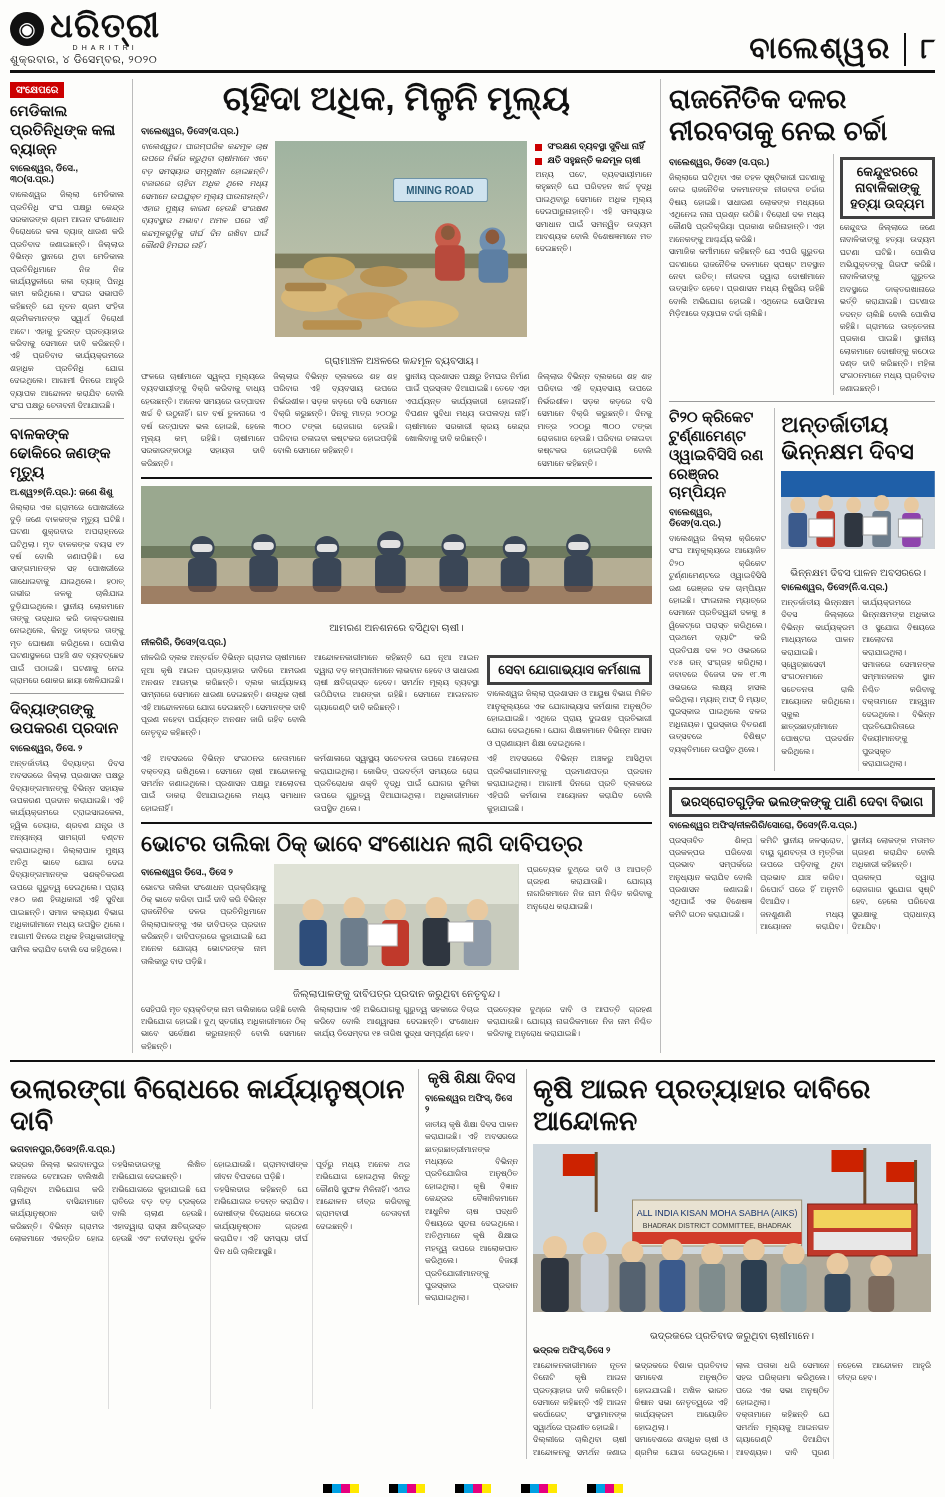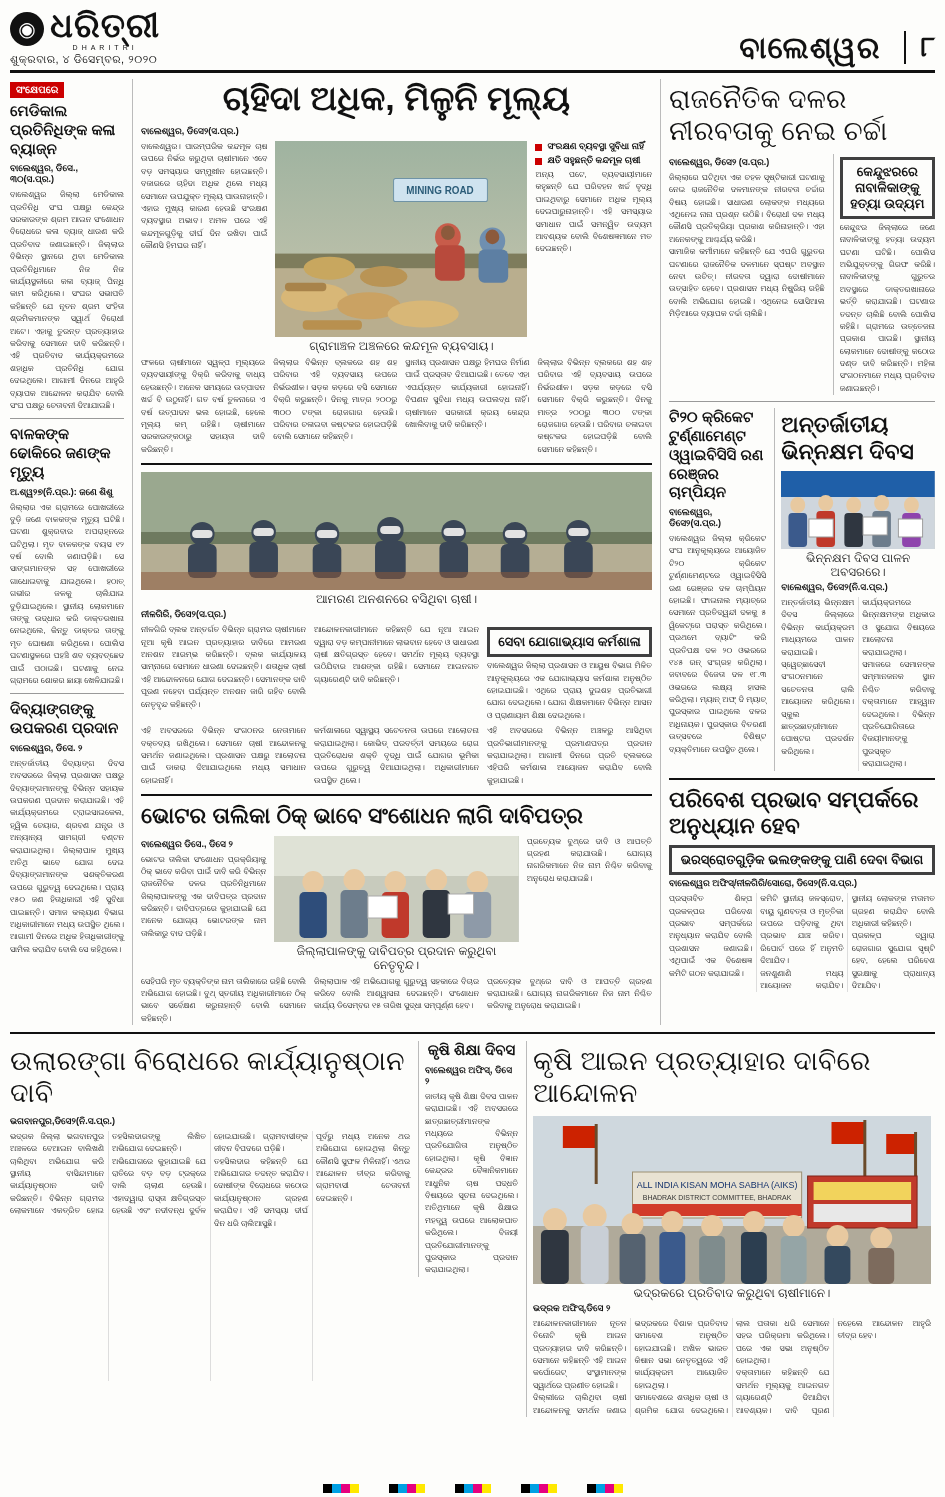--- a/index.html
+++ b/index.html
@@ -17,46 +17,46 @@
   .masthead { display:flex; align-items:flex-end; justify-content:space-between;
               border-bottom: 3px solid #111; padding-bottom: 4px; }
   .logo-wrap { display:flex; flex-direction:column; align-items:flex-start; }
   .logo-row { display:flex; align-items:center; gap:6px; }
   .logo-mark { width: 34px; height: 34px; border-radius: 50%;
                background: #111; color:#fff; display:flex; align-items:center;
                justify-content:center; font-size: 20px; }
   .logo-text { font-size: 34px; font-weight: bold; letter-spacing: 1px; }
   .logo-sub { font-size: 7px; letter-spacing: 4px; margin-top:-2px; text-align:center; width:100%; }
   .dateline { font-size: 11px; margin-top: 2px; letter-spacing: .5px; }
-  .edition { display:flex; align-items:flex-start; gap: 24px; }
+  .edition { display:flex; align-items:flex-end; gap: 14px; }
   .edition-name { font-size: 30px; font-weight: bold; letter-spacing: 1px; }
   .edition-page { font-size: 28px; font-weight: bold; border-left:2px solid #111; padding-left:14px; }
 
   
   .grid { display:flex; gap: 8px; margin-top: 6px; }
   .col { }
   .c1 { width: 122px; }
   .c-mid { width: 520px; }
   .c-right { width: 275px; }
 
   .rule-v { border-left: 1px solid #bbb; }
 
   
   .kicker { background:#c00; color:#fff; font-size:10px; padding:2px 6px;
             display:inline-block; margin-bottom:4px; font-weight:bold; }
   h2.head { font-size: 15px; line-height: 1.25; margin: 0 0 5px; font-weight: bold; }
   h1.big { font-size: 34px; line-height: 1.15; margin: 0 0 8px; font-weight: bold;
            text-align:center; letter-spacing: 0px; }
-  h1.med { font-size: 27px; line-height: 1.2; margin: 4px 0 6px; font-weight: normal; }
+  h1.med { font-size: 27px; line-height: 1.2; margin: 4px 0 6px; font-weight: bold; }
   h1.med2 { font-size: 22px; line-height: 1.2; margin: 4px 0 6px; font-weight: bold; }
   h3.sub { font-size: 13px; font-weight:bold; margin: 3px 0; }
   .byline { font-size: 9px; font-weight:bold; margin: 3px 0 4px; }
   .body { font-size: 8px; line-height: 1.55; text-align: justify; color:#1a1a1a;
           hyphens:auto; word-break: break-word; }
-  .cap { font-size: 12px; text-align:center; margin-top: 2px; color:#222; }
+  .cap { font-size: 10px; text-align:center; margin-top: 18px; color:#222; }
   .hr { border-top: 1px solid #999; margin: 6px 0; }
   .hr-thick { border-top: 2px solid #111; margin: 7px 0; }
 
   .cols2 { column-count: 2; column-gap: 8px; column-rule: 1px solid #ddd; }
   .cols3 { column-count: 3; column-gap: 8px; column-rule: 1px solid #ddd; }
   .cols4 { column-count: 4; column-gap: 8px; column-rule: 1px solid #ddd; }
 
   
   .photo { position: relative; width:100%; overflow:hidden; background:#cfd3cd; }
   .photo svg { display:block; width:100%; height:100%; }
@@ -128,21 +128,21 @@
       </div>
     </div>
 
     <div class="col c-mid rule-v" style="padding-left:8px">
 
       <div>
         <h1 class="big">ଚାହିଦା ଅଧିକ, ମିଳୁନି ମୂଲ୍ୟ</h1>
         <div class="byline">ବାଲେଶ୍ୱର, ଡିସେ୨(ସ.ପ୍ର.)</div>
 
         <div class="flex" style="align-items:flex-start;">
-          <div style="width:128px;">
+          <div style="width:128px;font-style:italic;">
             <div class="body">ବାଲେଶ୍ୱର। ପାରମ୍ପରିକ କନ୍ଦମୂଳ ଚାଷ ଉପରେ ନିର୍ଭର କରୁଥିବା ଚାଷୀମାନେ ଏବେ ବଡ଼ ସମସ୍ୟାର ସମ୍ମୁଖୀନ ହୋଇଛନ୍ତି। ବଜାରରେ ଚାହିଦା ଅଧିକ ଥିଲେ ମଧ୍ୟ ସେମାନେ ଉପଯୁକ୍ତ ମୂଲ୍ୟ ପାଉନାହାନ୍ତି। ଏହାର ମୁଖ୍ୟ କାରଣ ହେଉଛି ସଂରକ୍ଷଣ ବ୍ୟବସ୍ଥାର ଅଭାବ। ଅମଳ ପରେ ଏହି କନ୍ଦମୂଳଗୁଡ଼ିକୁ ଦୀର୍ଘ ଦିନ ରଖିବା ପାଇଁ କୌଣସି ହିମଘର ନାହିଁ।</div>
           </div>
           <div style="width:255px;">
             <div class="photo" style="height:196px;font-weight:bold;">
               <svg viewBox="0 0 255 188" preserveAspectRatio="none" aria-hidden="true">
                 <defs>
                   <linearGradient id="sky1" x1="0" y1="0" x2="0" y2="1">
                     <stop offset="0%" stop-color="#9fb3a0"></stop>
                       <stop offset="100%" stop-color="#c9c6ae"></stop>
                   </linearGradient>
@@ -336,21 +336,20 @@
           <div class="cols2">
             <div class="body">ଅନ୍ତର୍ଜାତୀୟ ଭିନ୍ନକ୍ଷମ ଦିବସ ଜିଲ୍ଲାରେ ବିଭିନ୍ନ କାର୍ଯ୍ୟକ୍ରମ ମାଧ୍ୟମରେ ପାଳନ କରାଯାଇଛି। ସ୍ୱେଚ୍ଛାସେବୀ ସଂଗଠନମାନେ ସଚେତନତା ରାଲି ଆୟୋଜନ କରିଥିଲେ। ସ୍କୁଲ ଛାତ୍ରଛାତ୍ରୀମାନେ ପୋଷ୍ଟର ପ୍ରଦର୍ଶନ କରିଥିଲେ।</div>
             <div class="body">କାର୍ଯ୍ୟକ୍ରମରେ ଭିନ୍ନକ୍ଷମଙ୍କ ଅଧିକାର ଓ ସୁଯୋଗ ବିଷୟରେ ଆଲୋଚନା କରାଯାଇଥିଲା। ସମାଜରେ ସେମାନଙ୍କ ସମ୍ମାନଜନକ ସ୍ଥାନ ନିଶ୍ଚିତ କରିବାକୁ ବକ୍ତାମାନେ ଆହ୍ୱାନ ଦେଇଥିଲେ। ବିଭିନ୍ନ ପ୍ରତିଯୋଗିତାରେ ବିଜୟୀମାନଙ୍କୁ ପୁରସ୍କୃତ କରାଯାଇଥିଲା।</div>
           </div>
         </div>
       </div>
 
       <div class="hr-thick"></div>
 
       <div>
-        <h1 class="med2">ପରିବେଶ ପ୍ରଭାବ ସମ୍ପର୍କରେ ଅନୁଧ୍ୟାନ ହେବ</h1>
         <h3 class="sub boxed center">ଭରସ୍ରୋତଗୁଡ଼ିକ ଭଲଙ୍କଙ୍କୁ ପାଣି ଦେବା ବିଭାଗ</h3>
         <div class="byline">ବାଲେଶ୍ୱର ଅଫିସ୍/ନୀଳଗିରି/ସୋରୋ, ଡିସେ୨(ନି.ସ.ପ୍ର.)</div>
         <div class="cols3">
           <div class="body">ପ୍ରସ୍ତାବିତ ଶିଳ୍ପ ପ୍ରକଳ୍ପର ପରିବେଶ ପ୍ରଭାବ ସମ୍ପର୍କରେ ଅନୁଧ୍ୟାନ କରାଯିବ ବୋଲି ପ୍ରଶାସନ ଜଣାଇଛି। ଏଥିପାଇଁ ଏକ ବିଶେଷଜ୍ଞ କମିଟି ଗଠନ କରାଯାଇଛି।</div>
           <div class="body">କମିଟି ସ୍ଥାନୀୟ ଜଳସ୍ରୋତ, ବାୟୁ ଗୁଣବତ୍ତା ଓ ମୃତ୍ତିକା ଉପରେ ପଡ଼ିବାକୁ ଥିବା ପ୍ରଭାବ ଯାଞ୍ଚ କରିବ। ରିପୋର୍ଟ ପରେ ହିଁ ଅନୁମତି ଦିଆଯିବ।</div>
           <div class="body">ଜନଶୁଣାଣି ମଧ୍ୟ ଆୟୋଜନ କରାଯିବ। ସ୍ଥାନୀୟ ଲୋକଙ୍କ ମତାମତ ଗ୍ରହଣ କରାଯିବ ବୋଲି ଅଧିକାରୀ କହିଛନ୍ତି।</div>
           <div class="body">ପ୍ରକଳ୍ପ ଦ୍ୱାରା ରୋଜଗାର ସୁଯୋଗ ସୃଷ୍ଟି ହେବ, ହେଲେ ପରିବେଶ ସୁରକ୍ଷାକୁ ପ୍ରାଧାନ୍ୟ ଦିଆଯିବ।</div>
         </div>
       </div>
     </div>

